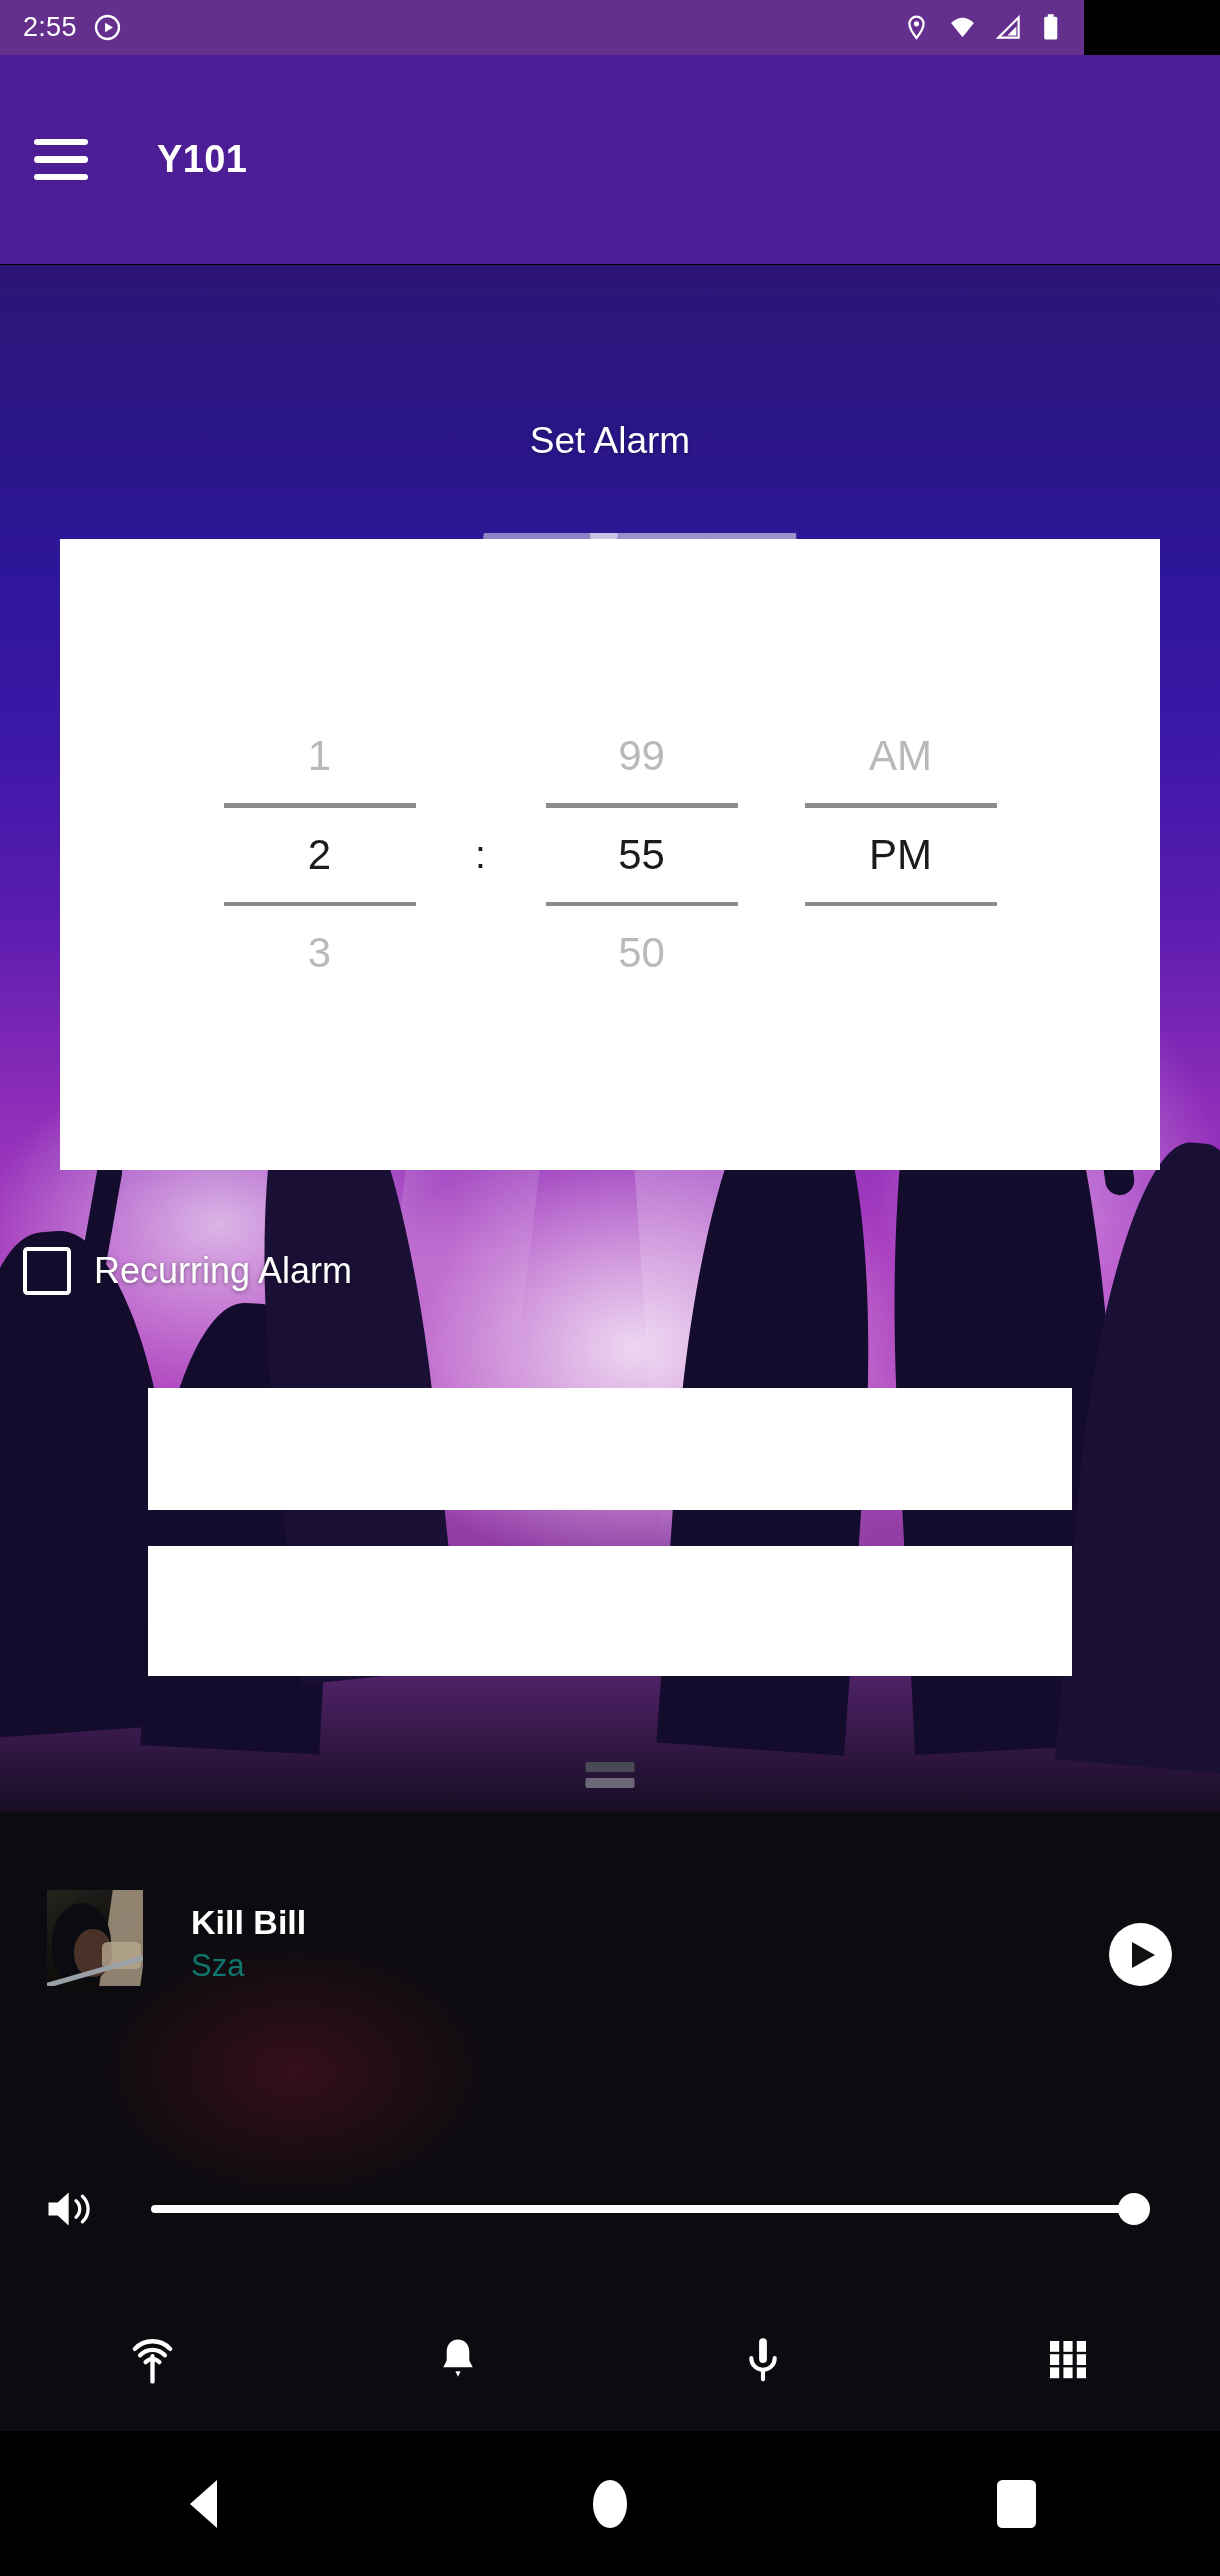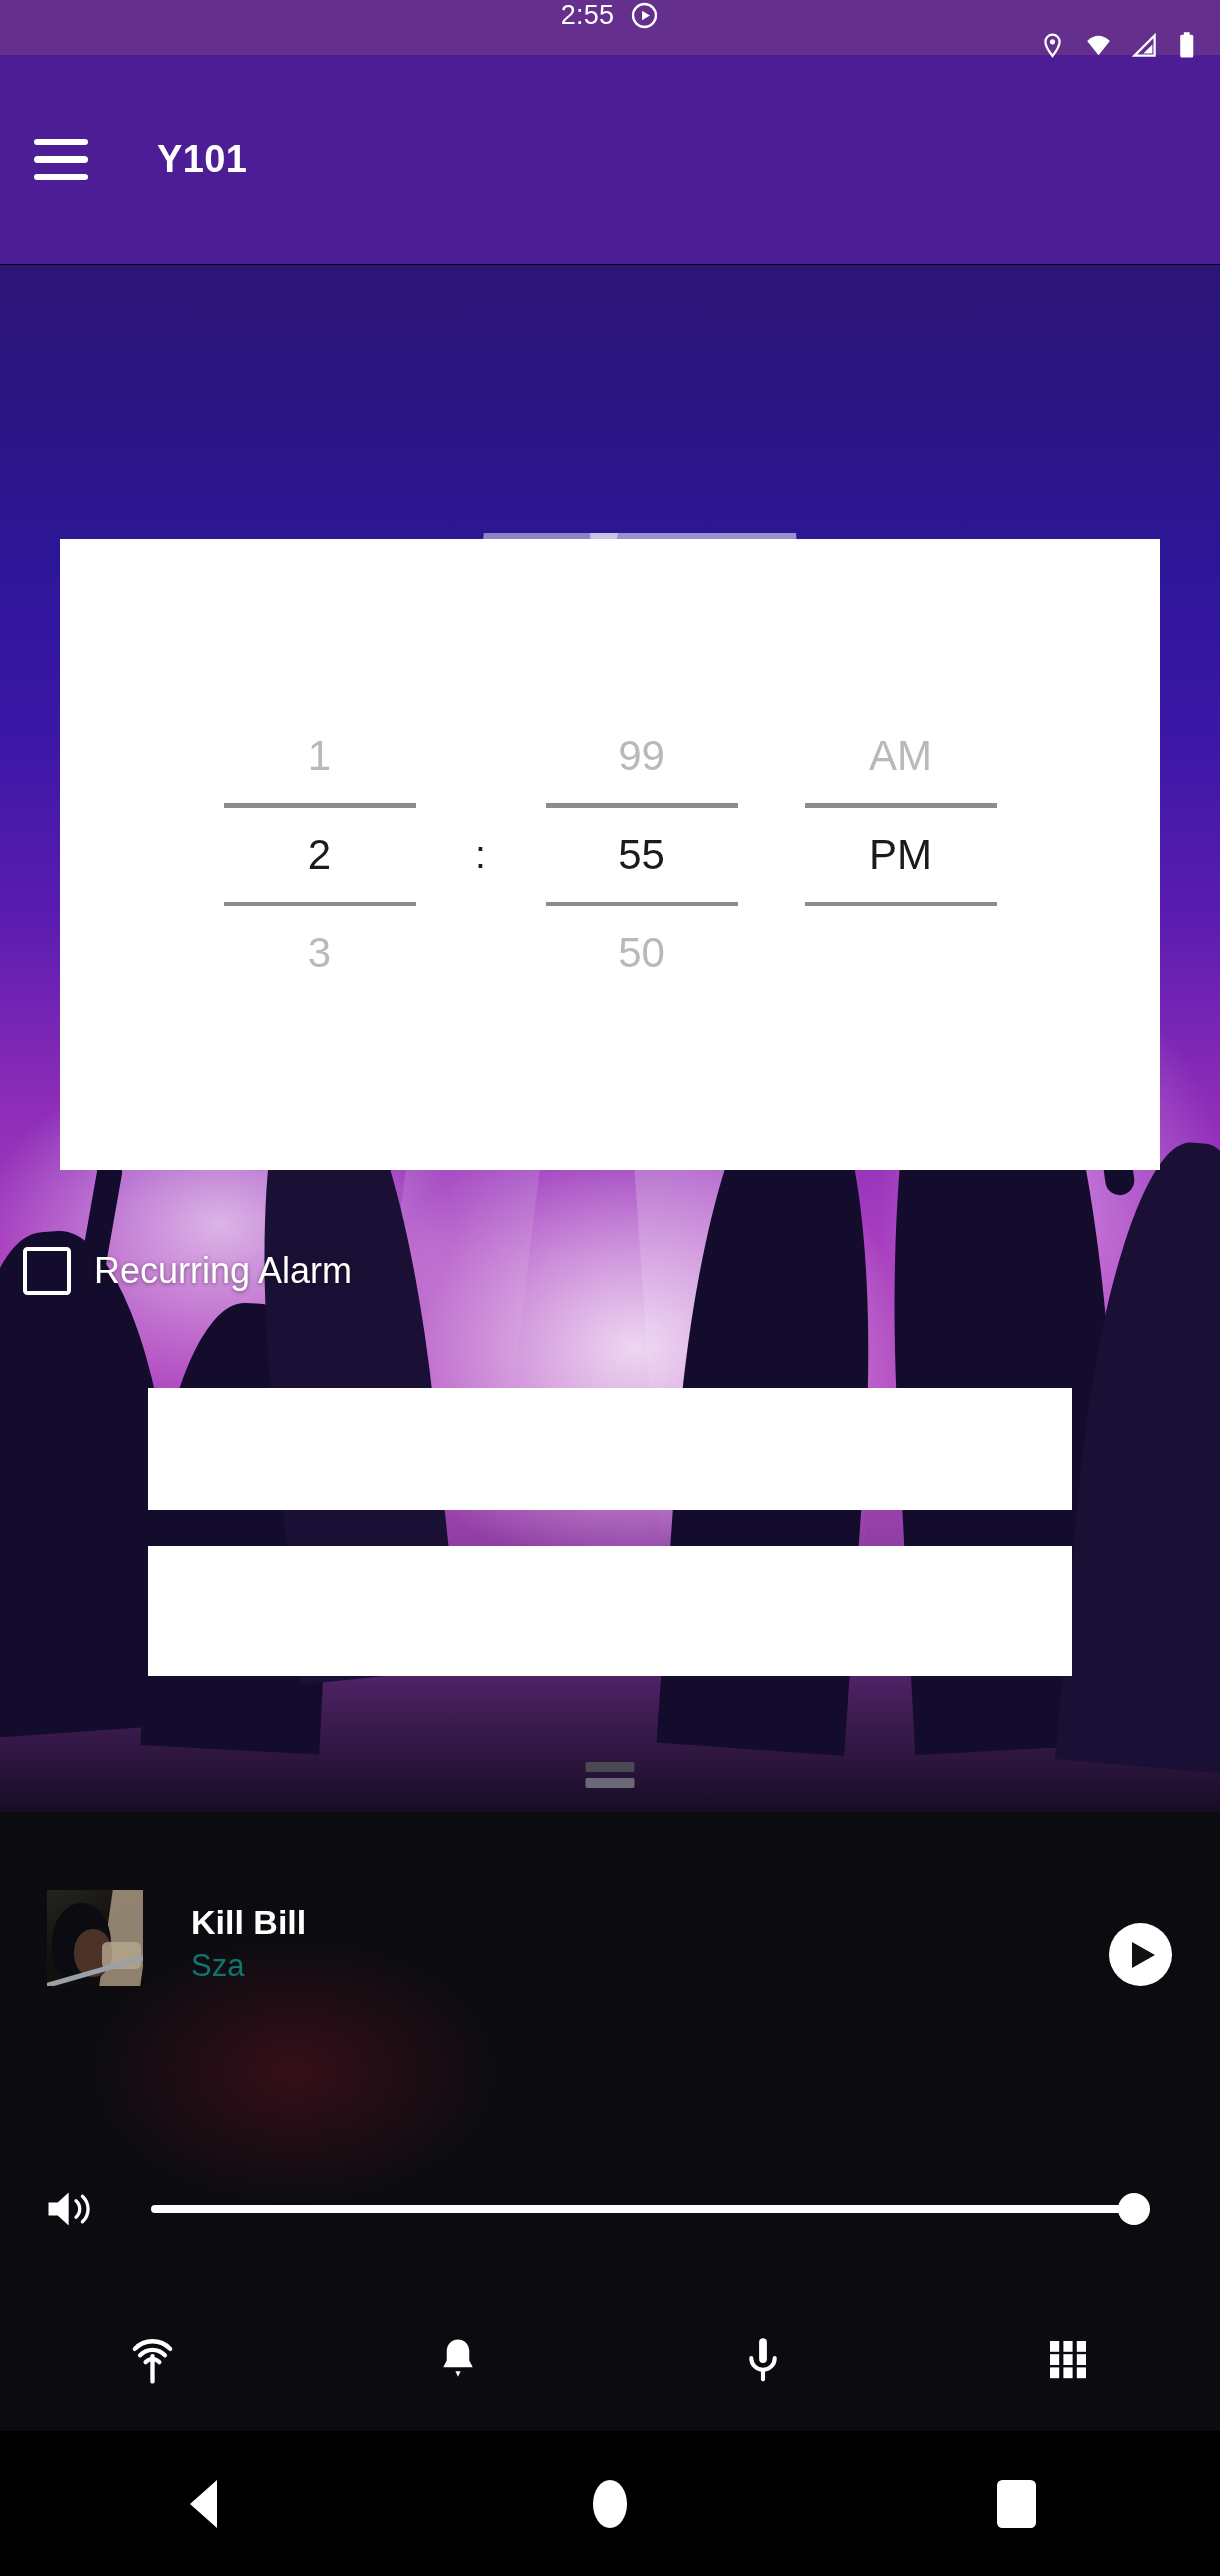--- a/index.html
+++ b/index.html
@@ -35,22 +35,22 @@
   .arm.a3 { left:86px;   top:894px; width:25px; height:152px; transform:rotate(10deg); }
   .beam { position:absolute; background:linear-gradient(180deg, rgba(255,255,255,.85), rgba(255,255,255,0)); }
   .beam.b1 { left:429px; top:268px; width:134px; height:894px; transform:skewX(-7deg); opacity:.55; }
   .beam.b2 { left:626px; top:268px; width:206px; height:1029px; transform:skewX(4deg);  opacity:.62; }
   .glow-red { position:absolute; left:555px; top:1673px; width:376px; height:233px;
     background:radial-gradient(ellipse at center, rgba(190,25,60,.55), rgba(190,25,60,0) 70%); }
   .glow-blue { position:absolute; left:501px; top:1655px; width:268px; height:197px;
     background:radial-gradient(ellipse at center, rgba(60,70,220,.40), rgba(60,70,220,0) 70%); }
 
   
-  .statusbar { position:absolute; left:0; top:0; width:1220px; height:55px; background:#642f8d;
-    display:flex; align-items:center; padding:0 23px; color:#fff; z-index:30;flex-direction:column; }
+  .statusbar { position:absolute; left:0; top:0; width:1084px; height:55px; background:#642f8d;
+    display:flex; align-items:center; padding:0 23px; color:#fff; z-index:30; }
   .sb-time { font-size:27px; letter-spacing:0.3px; }
   .sb-left { display:flex; align-items:center; gap:16px; }
   .sb-right { margin-left:auto; display:flex; align-items:center; gap:18px; }
   .icon-svg { display:block; }
 
   
   .appbar { position:absolute; left:0; top:55px; width:1220px; height:209px; background:#4c1d95; z-index:29;
     display:flex; align-items:center; padding:0 34px; }
   .menu-btn { width:54px; height:41px; display:flex; flex-direction:column; justify-content:space-between; cursor:pointer; }
   .menu-btn i { display:block; height:6.3px; background:#fff; border-radius:3.6px; }
@@ -189,20 +189,21 @@
 
   <div class="appbar">
     <div class="menu-btn">
       <i></i>
         <i></i>
         <i></i>
     </div>
     <span class="appbar-title">Y101</span>
   </div>
 
+  <div class="set-alarm-title">Set Alarm</div>
 
   <div class="picker-card">
     <div class="picker">
 
       <div class="col">
         <div class="cell">1</div>
         <div class="divider"></div>
         <div class="cell sel">2</div>
         <div class="divider"></div>
         <div class="cell">3</div>

